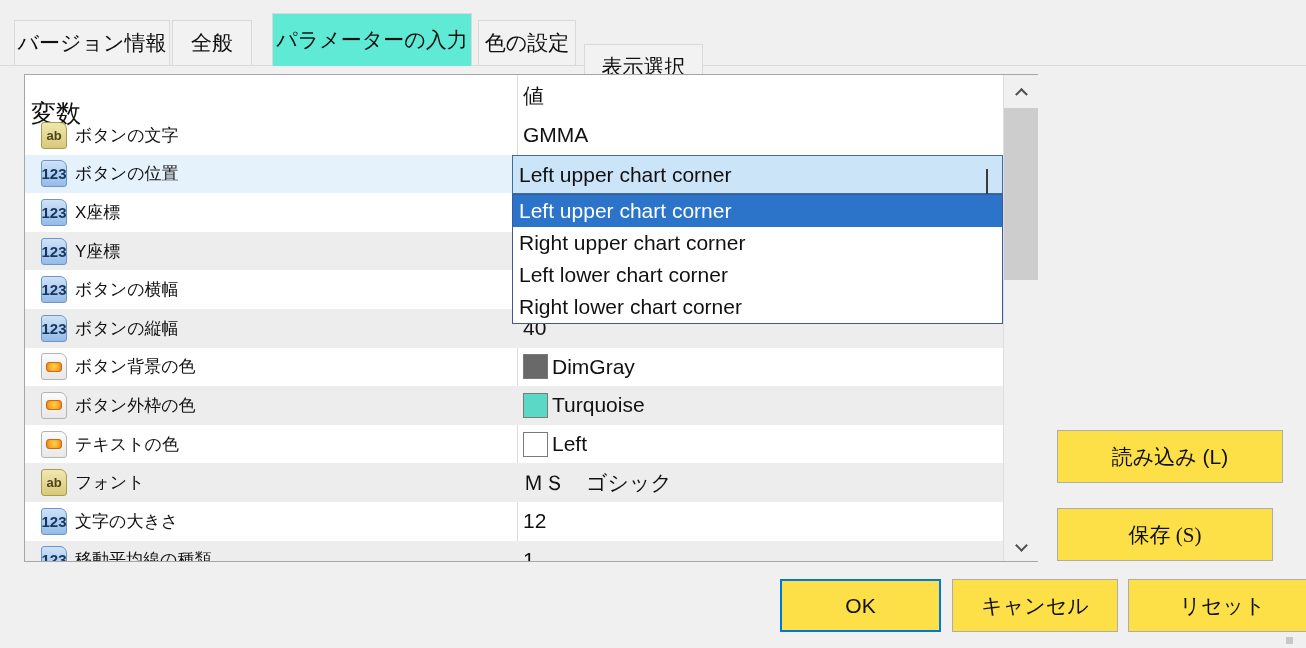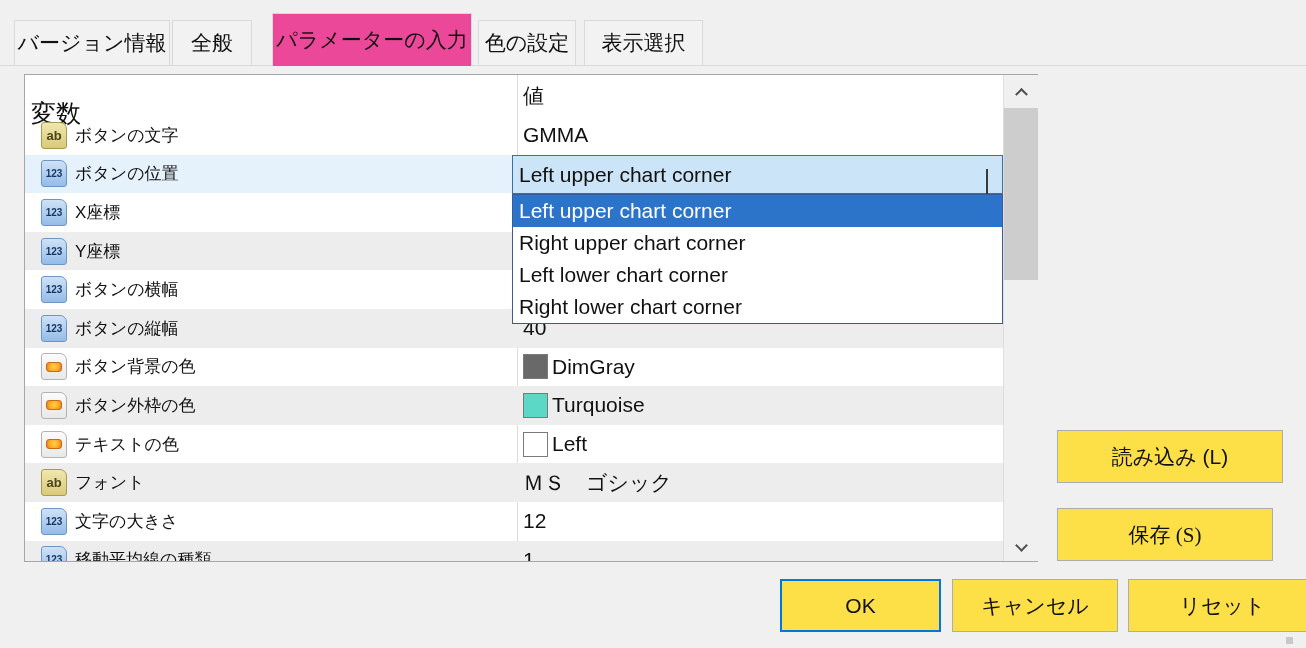--- a/index.html
+++ b/index.html
@@ -13,27 +13,27 @@
 
   
   .tabline { position:absolute; left:0; top:65px; width:1306px; height:1px; background:#d9d9d9; }
   .tab {
     position:absolute; top:20px; height:46px;
     background:#f2f2f2; border:1px solid #d9d9d9;
     display:flex; align-items:center; justify-content:center;
     font-size:21px; cursor:default; z-index:1;
   }
   .tab.active {
-    top:13px; height:53px; background:#ec4899; border-bottom:none; z-index:3;
+    top:13px; height:53px; background:#5eead4; border-bottom:none; z-index:3;
   }
   .tab-0 { left:14px;  width:156px; }
   .tab-1 { left:172px; width:80px;  }
   .tab-2 { left:272px; width:200px; }
   .tab-3 { left:478px; width:98px;  }
-  .tab-4 { left:584px; width:119px; }
+  .tab-4 { left:584px; width:119px;margin-top:24px; }
 
   
   .ptable {
     position:absolute; left:24px; top:74px; width:1014px; height:488px;
     background:#ffffff; border:1px solid #a6a6a6; overflow:hidden; z-index:2;
   }
   .col-divider {
     position:absolute; left:492px; top:0; width:1px; height:100%;
     background:#dcdcdc; z-index:0;
   }
@@ -46,21 +46,21 @@
   .cell-var { display:flex; align-items:center; padding-left:16px; width:493px; }
   .cell-val { position:absolute; left:493px; right:35px; display:flex; align-items:center; padding-left:5px; font-size:21px; }
   .lbl { font-size:17px; margin-left:8px; white-space:nowrap; }
 
   .picon {
     width:26px; height:27px; border-radius:3px 7px 3px 3px;
     display:flex; align-items:center; justify-content:center;
     font-weight:bold; flex:none;
   }
   .picon.t-text { background:linear-gradient(180deg,#efe7ae,#d9c97a); border:1px solid #a89b4e; color:#4d451a; font-size:13px; }
-  .picon.t-number { background:linear-gradient(180deg,#cfe2f7,#94bbe8); border:1px solid #6d96c8; color:#16355f; font-size:10px; letter-spacing:0; }
+  .picon.t-number { background:linear-gradient(180deg,#cfe2f7,#94bbe8); border:1px solid #6d96c8; color:#16355f; font-size:15px; letter-spacing:0; }
   .picon.t-color { background:linear-gradient(180deg,#fbfbfb,#e8e8e8); border:1px solid #b3b3b3; }
   .picon.t-color .blob {
     width:16px; height:10px; border-radius:3px;
     background:radial-gradient(circle at 50% 45%, #ffd34d 0%, #ffab26 55%, #e1761d 100%);
     border:1px solid #c96a16;
   }
   .swatch { width:25px; height:25px; border:1px solid #7a7a7a; margin-right:4px; flex:none; }
 
   
   .vscroll {

